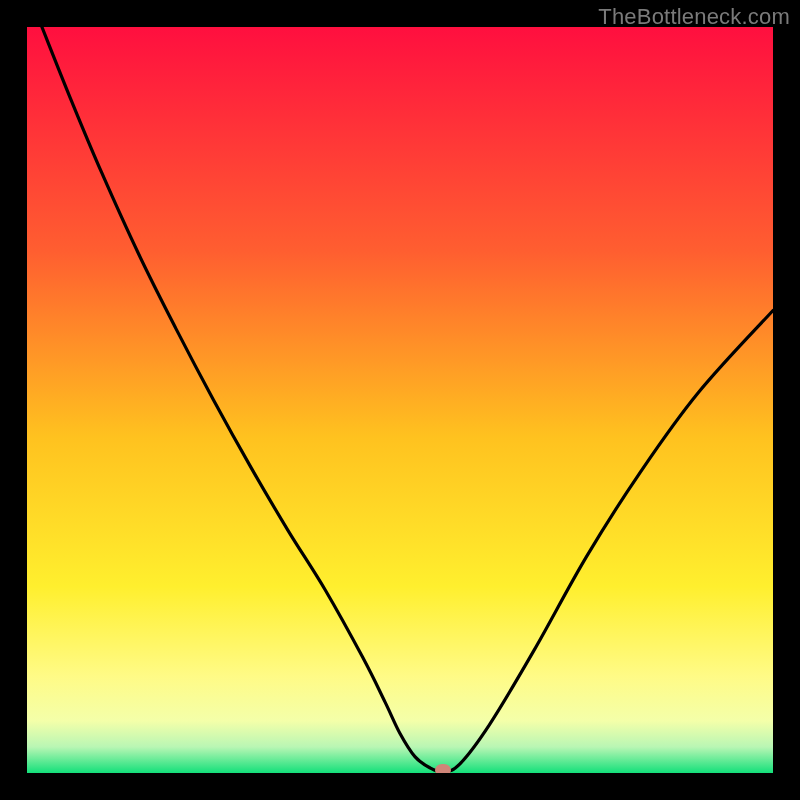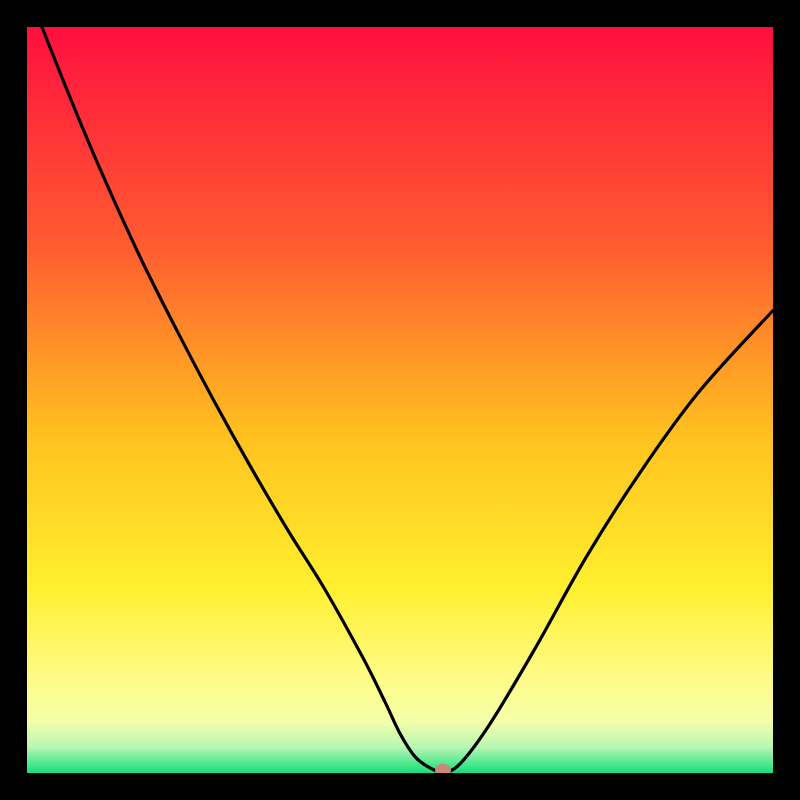--- a/index.html
+++ b/index.html
@@ -78,13 +78,14 @@
       <rect x="0" y="0" width="746" height="746" fill="url(#bg)"></rect>
     </svg>
 
     <svg class="curve" width="746" height="746" viewBox="0 0 746 746" preserveAspectRatio="none">
       <path id="curve-path" d="M 14.92 0 C 20.2912 13.428000000000004, 34.0176 48.41540000000004, 44.76 74.60000000000002 C 55.502399999999994 100.78460000000001, 62.51480000000001 117.9425999999999, 74.60000000000001 145.4699999999999 C 86.68520000000001 172.9973999999999, 98.472 199.33120000000008, 111.89999999999999 227.5300000000001 C 125.32799999999999 255.7288000000001, 135.77200000000002 275.9454, 149.20000000000002 302.13 C 162.62800000000001 328.3146, 173.072 348.15819999999997, 186.5 373 C 199.928 397.84180000000003, 210.37199999999999 416.6410000000001, 223.79999999999998 440.14000000000004 C 237.22799999999998 463.639, 247.67199999999997 481.39379999999994, 261.09999999999997 503.54999999999995 C 274.52799999999996 525.7062, 284.97200000000004 540.4024000000001, 298.40000000000003 563.23 C 311.82800000000003 586.0576, 324.9576 610.2280000000001, 335.7 630.37 C 346.44239999999996 650.512, 351.366 661.43344, 358.08 675.13 C 364.794 688.82656, 367.6288 696.6595599999999, 373 706.462 C 378.3712 716.26444, 382.5488 723.41112, 387.92 729.588 C 393.2912 735.76488, 397.73736 738.0924, 402.84000000000003 740.778 C 407.94264000000004 743.4636, 410.8968 745.1794, 416.268 744.508 C 421.63919999999996 743.8366000000001, 424.35463999999996 745.50764, 432.67999999999995 737.048 C 441.00535999999994 728.58836, 449.092 718.05484, 462.52 697.51 C 475.948 676.96516, 489.82360000000006 653.1229999999999, 507.28000000000003 622.91 C 524.7364 592.697, 540.7008000000001 561.2158000000001, 559.5 529.6600000000001 C 578.2991999999999 498.1042000000001, 591.578 477.1416, 611.7199999999999 447.59999999999997 C 631.8619999999999 418.05839999999995, 647.2296 395.0816, 671.4 365.54 C 695.5704 335.99840000000006, 732.572 298.2508, 746 283.48" fill="none" stroke="#000000" stroke-width="3.2" stroke-linecap="round" stroke-linejoin="round"></path>
     </svg>
 
     <div class="marker" id="marker" style="left: 416.268px; top: 743.016px; background: rgb(207, 133, 120);"></div>
   </div>
 
+  <div class="watermark">TheBottleneck.com</div>
 </div>
 
 </body></html>

